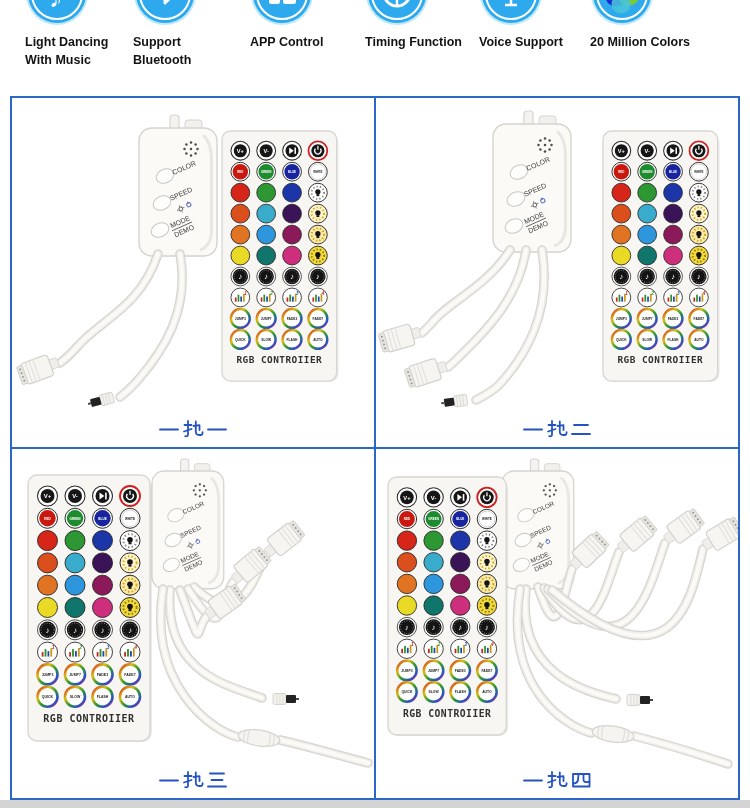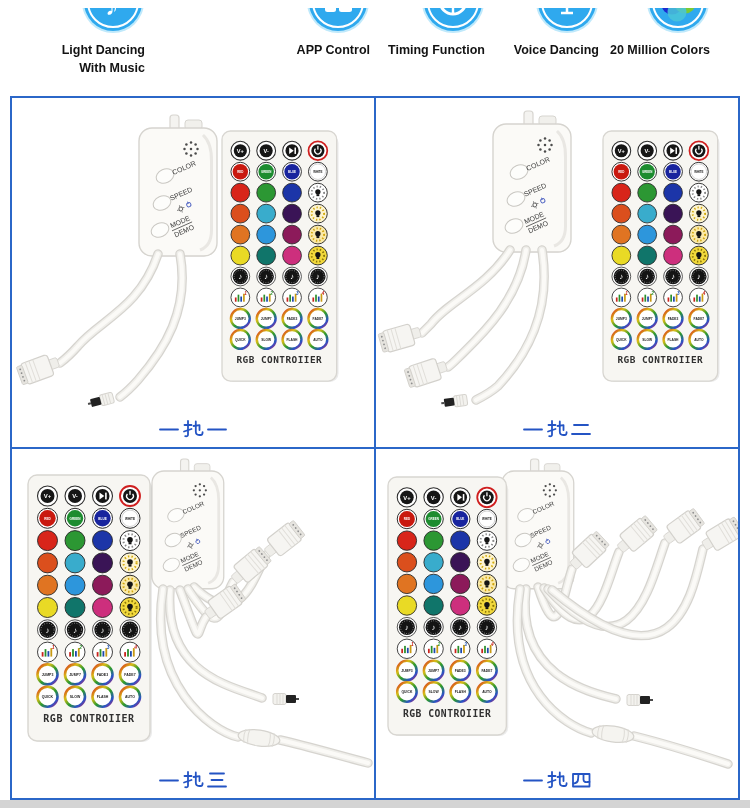--- a/index.html
+++ b/index.html
@@ -1,19 +1,19 @@
 <!DOCTYPE html>
 <html><head>
 <meta charset="utf-8">
 <style>
   html,body{margin:0;padding:0}
   body{width:750px;height:808px;position:relative;background:#fff;overflow:hidden;
        font-family:"Liberation Sans",sans-serif}
   .header{position:absolute;top:0;left:0;width:750px;height:96px;background:#fff}
-  .feature{position:absolute;top:8px;width:120px;text-align:right}
+  .feature{position:absolute;top:0;width:120px;text-align:left}
   .fi-icon{height:26px;line-height:0}
   .fi-label{margin-top:8px;font-size:12.5px;font-weight:bold;color:#131313;line-height:1.4;white-space:pre-line}
   .grid{position:absolute;left:10px;top:96px;width:726px;height:700px;border:2px solid #2b67c8;
         background:#2b67c8;display:grid;grid-template-columns:362px 362px;grid-template-rows:349px 349px;gap:2px}
   .quad{position:relative;background:#ffffff;overflow:hidden}
   .scene{position:absolute;left:0;top:0;width:362px;height:349px;line-height:0}
   .caption{position:absolute;left:0;right:0;bottom:2px;display:flex;justify-content:center;align-items:center}
   .sr{position:absolute;width:1px;height:1px;overflow:hidden;opacity:0;pointer-events:none}
   .bottom-strip{position:absolute;left:0;top:800px;width:750px;height:8px;background:#d4d4d4}
 </style>
@@ -23,20 +23,30 @@
 <div class="header">
   <div class="feature" style="left:25px">
     <div class="fi-icon" id="fi0"><svg width="64" height="26" viewBox="0 0 64 26">
     <circle cx="32" cy="-6" r="31" fill="#bfe9fb"></circle>
     <circle cx="32" cy="-6" r="29" fill="#2fa9ee"></circle>
     <circle cx="32" cy="-6" r="25" fill="none" stroke="#ffffff" stroke-width="2"></circle>
           <text x="31" y="7" font-size="27" font-weight="bold" fill="#fff" text-anchor="middle">♪</text>
         </svg></div>
     <div class="fi-label">Light Dancing
 With Music</div>
+  </div>
+  <div class="feature" style="left:133px">
+    <div class="fi-icon" id="fi1"><svg width="64" height="26" viewBox="0 0 64 26">
+    <circle cx="32" cy="-6" r="31" fill="#bfe9fb"></circle>
+    <circle cx="32" cy="-6" r="29" fill="#2fa9ee"></circle>
+    <circle cx="32" cy="-6" r="25" fill="none" stroke="#ffffff" stroke-width="2"></circle>
+          <path d="M26,-16 L39,-4 L32,3 L32,-25 L39,-18 L26,-6" stroke="#fff" stroke-width="3" fill="none" stroke-linejoin="round" stroke-linecap="round"></path>
+        </svg></div>
+    <div class="fi-label">Support
+Bluetooth</div>
   </div>
   <div class="feature" style="left:365px">
     <div class="fi-icon" id="fi3"><svg width="64" height="26" viewBox="0 0 64 26">
     <circle cx="32" cy="-6" r="31" fill="#bfe9fb"></circle>
     <circle cx="32" cy="-6" r="29" fill="#2fa9ee"></circle>
     <circle cx="32" cy="-6" r="25" fill="none" stroke="#ffffff" stroke-width="2"></circle>
           <circle cx="32" cy="-7" r="13" stroke="#fff" stroke-width="3" fill="none"></circle>
           <path d="M32,-20 V6 M19,-7 H45" stroke="#fff" stroke-width="2.4"></path>
         </svg></div>
     <div class="fi-label">Timing Function</div>
@@ -55,21 +65,21 @@
   </div>
   <div class="feature" style="left:479px">
     <div class="fi-icon" id="fi4"><svg width="64" height="26" viewBox="0 0 64 26">
     <circle cx="32" cy="-6" r="31" fill="#bfe9fb"></circle>
     <circle cx="32" cy="-6" r="29" fill="#2fa9ee"></circle>
     <circle cx="32" cy="-6" r="25" fill="none" stroke="#ffffff" stroke-width="2"></circle>
           <rect x="28.5" y="-22" width="7" height="15" rx="3.5" fill="#fff"></rect>
           <path d="M25,-10 Q25,-2 32,-2 Q39,-2 39,-10" stroke="#fff" stroke-width="2.5" fill="none"></path>
           <path d="M32,-2 V5 M26,5 H38" stroke="#fff" stroke-width="2.5"></path>
         </svg></div>
-    <div class="fi-label">Voice Dancing</div>
+    <div class="fi-label">Voice Support</div>
   </div>
   <div class="feature" style="left:590px">
     <div class="fi-icon" id="fi5"><svg width="64" height="26" viewBox="0 0 64 26">
     <circle cx="32" cy="-6" r="31" fill="#bfe9fb"></circle>
     <circle cx="32" cy="-6" r="29" fill="#2fa9ee"></circle>
     <circle cx="32" cy="-6" r="25" fill="none" stroke="#ffffff" stroke-width="2"></circle>
           <circle cx="26" cy="-4" r="10.5" fill="#1b2bd0"></circle>
           <circle cx="39" cy="-5" r="10.5" fill="#7ecb2a" fill-opacity="0.95"></circle>
           <circle cx="31" cy="4" r="9.5" fill="#49c4da" fill-opacity="0.88"></circle>
         </svg></div>

